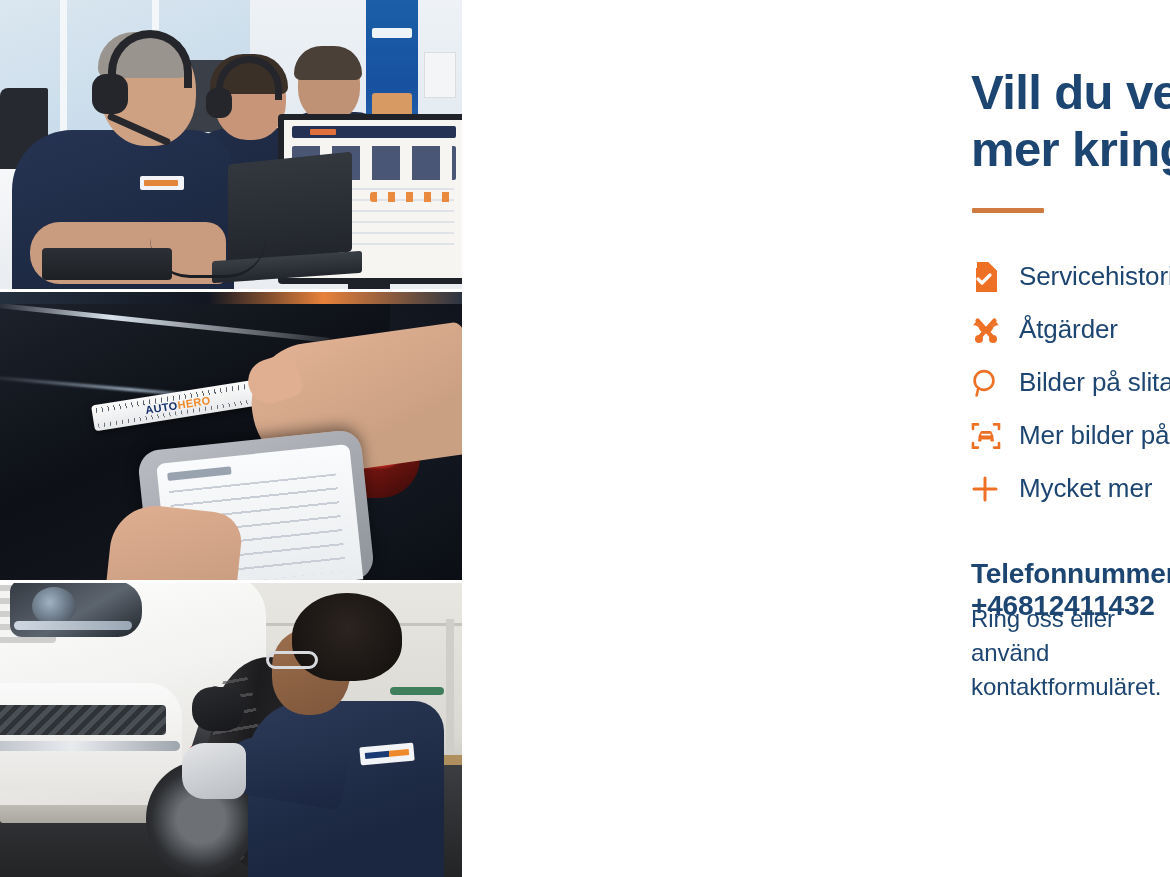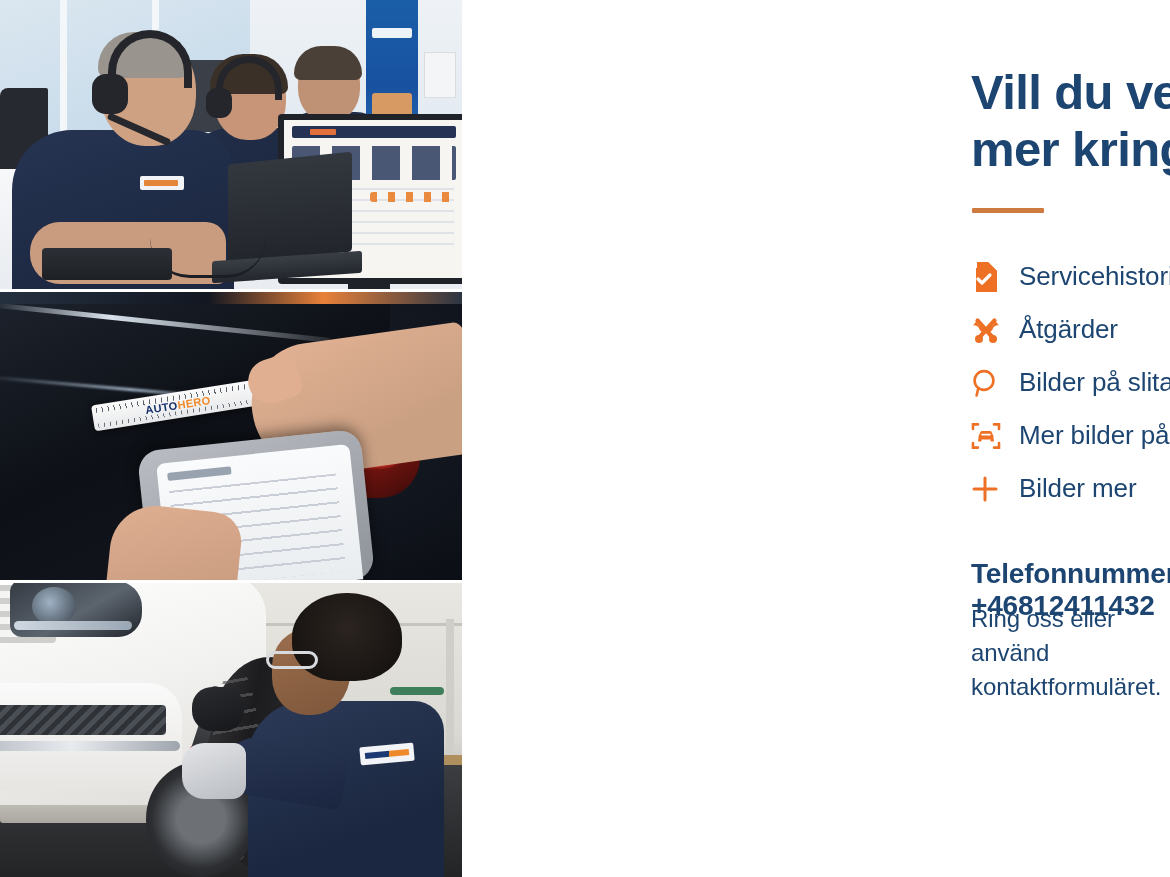--- a/index.html
+++ b/index.html
@@ -428,21 +428,21 @@
 
       <div class="feat">
         <span class="feat-ico">
           <svg width="28" height="28" viewBox="0 0 28 28">
             <g stroke="#ED7025" stroke-width="3" stroke-linecap="round">
               <path d="M14 3v22"></path>
                 <path d="M3 14h22"></path>
             </g>
           </svg>
         </span>
-        <span class="feat-lbl">Bilder mer</span>
+        <span class="feat-lbl">Mycket mer</span>
       </div>
     </div>
 
     <div class="phone">Telefonnummer: +46812411432</div>
 
     <div class="ctext">
       <span>Ring oss eller använd kontaktformuläret.</span>
     </div>
 
   </div>

